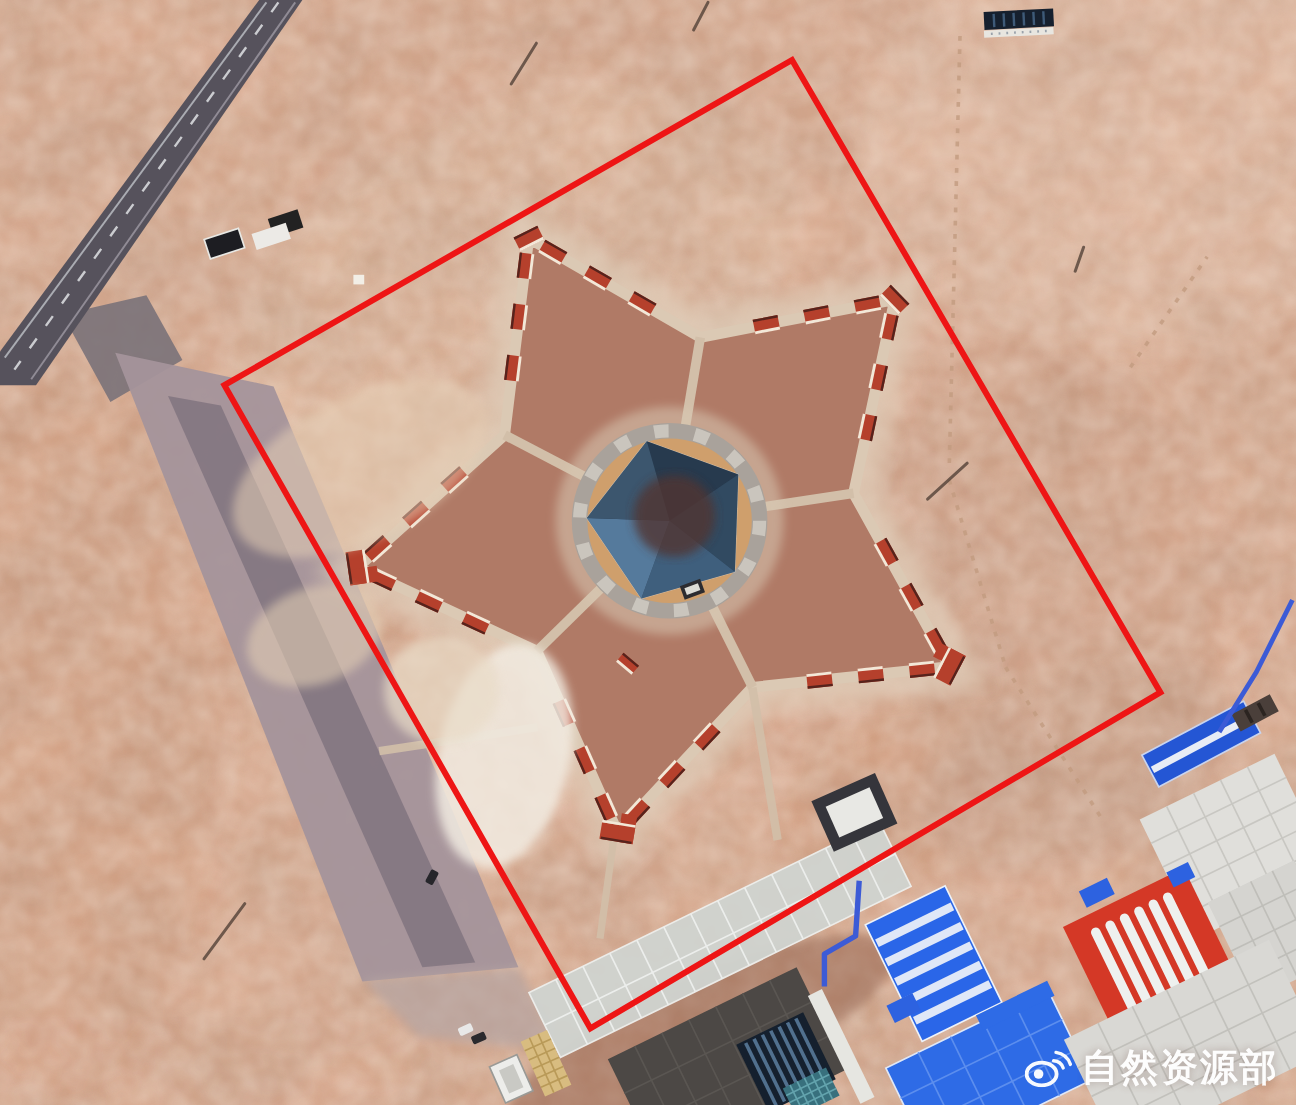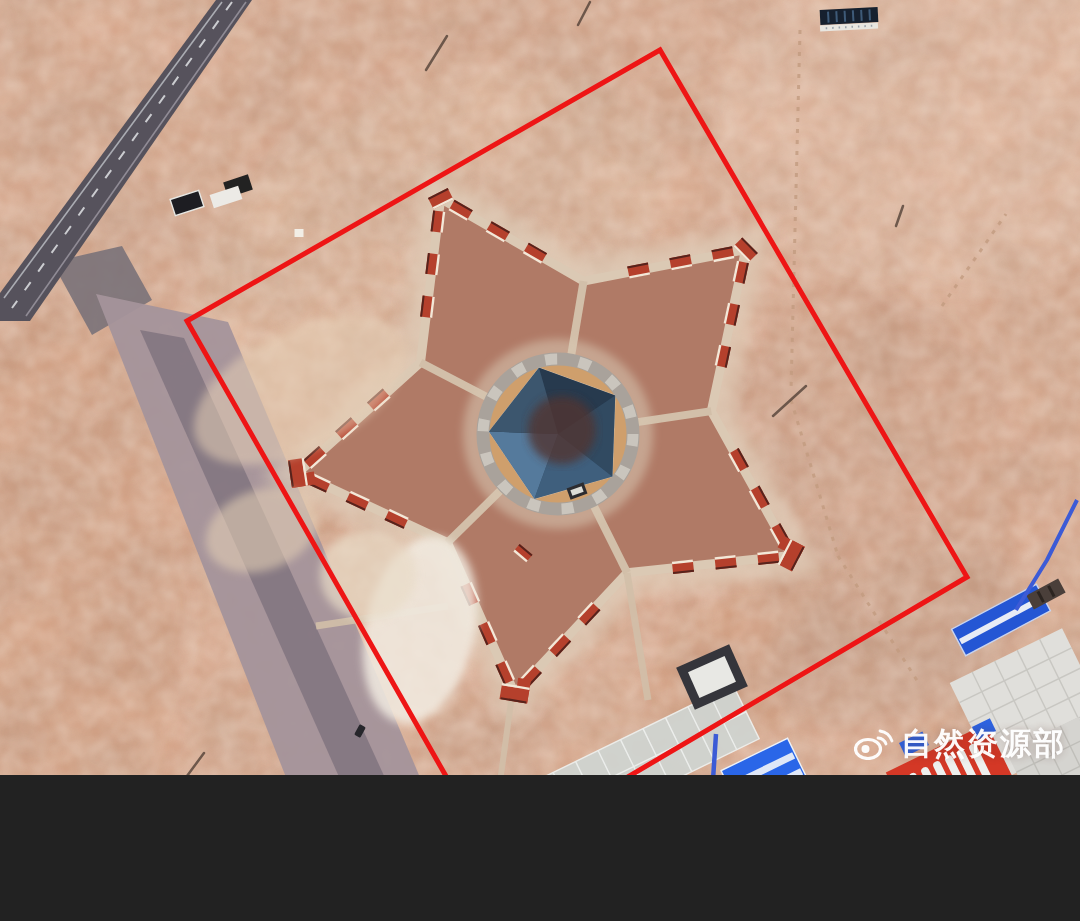--- a/index.html
+++ b/index.html
@@ -1,16 +1,16 @@
 <!DOCTYPE html>
 <html><head>
 <meta charset="utf-8">
 <style>
   html,body{margin:0;padding:0;background:#222;}
-  .stage{position:relative;width:1080px;height:775px;overflow:hidden;background:#14532d;font-family:"DejaVu Sans","Liberation Sans",sans-serif;}
+  .stage{position:relative;width:1080px;height:921px;overflow:hidden;background:#14532d;font-family:"DejaVu Sans","Liberation Sans",sans-serif;}
   #scene{display:block;width:1080px;height:921px;}
   .watermark{position:absolute;right:14px;bottom:10px;display:flex;align-items:center;gap:7px;
     color:#fff;opacity:.96;pointer-events:none;}
   .watermark .wtext{font-size:31px;font-weight:bold;letter-spacing:2px;
     font-family:"DejaVu Sans","Liberation Sans",sans-serif;
     text-shadow:0 0 8px rgba(90,50,40,.35);}
   .watermark .wicon{display:inline-flex;align-items:center;}
 </style>
 </head>
 <body>

